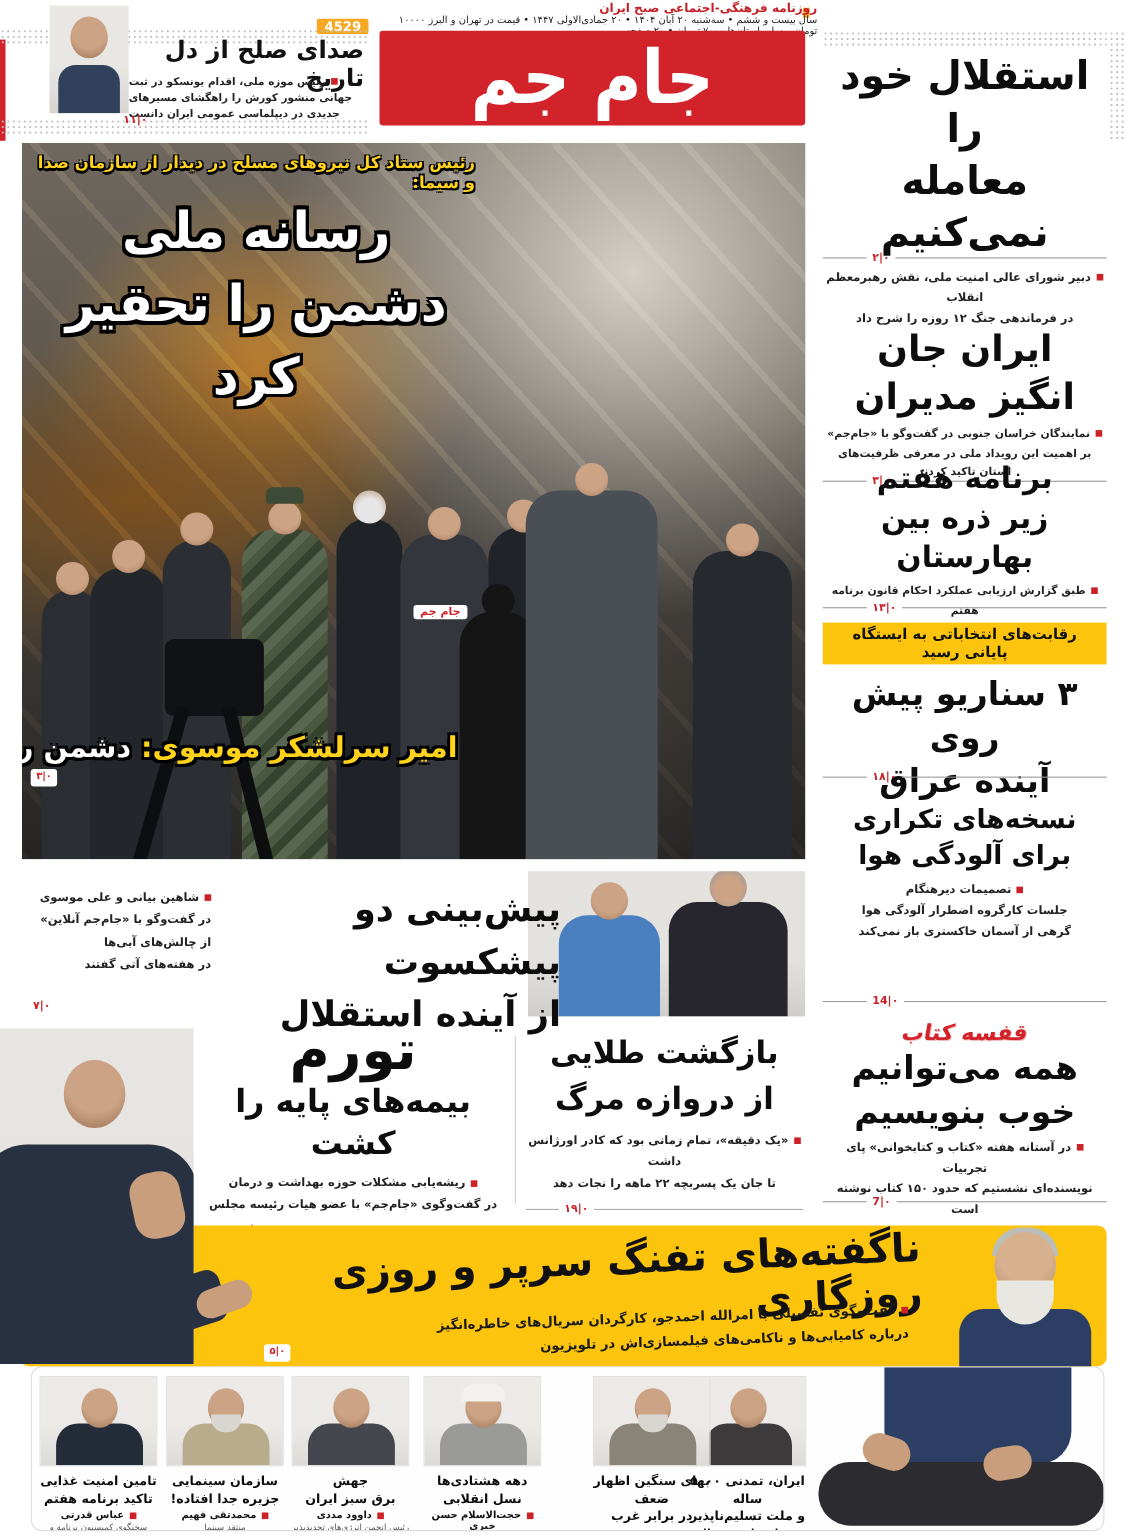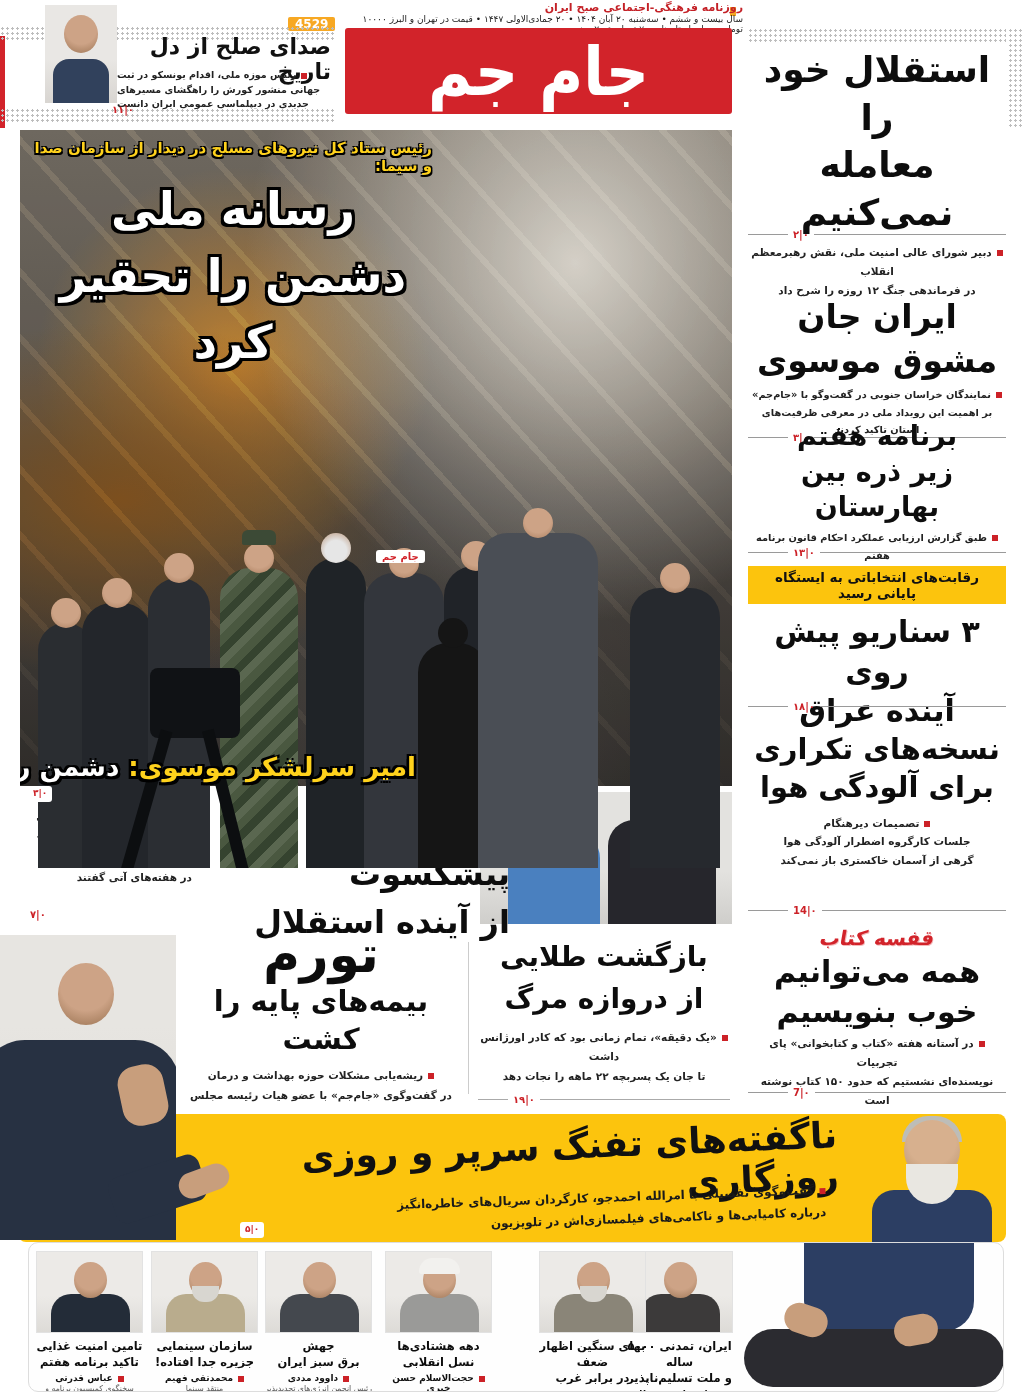--- a/index.html
+++ b/index.html
@@ -35,21 +35,21 @@
   .rc-sec{position:absolute;left:0;width:100%;text-align:center;}
   .rc-h{font-weight:bold;color:#0d0d0d;line-height:1.32;margin:0;}
   .rc-sub{font-size:10.5px;color:#222;line-height:1.8;margin-top:7px;font-weight:bold;}
   .secdiv{position:absolute;bottom:0;left:0;right:0;display:flex;align-items:center;direction:ltr;gap:5px;}
   .secdiv .l{height:1px;background:#9a9a9a;}
   .secdiv .s{width:40px;}
   .secdiv .g{flex:1;}
   .rc-kicker{display:inline-block;background:#fcc40d;color:#111;font-weight:bold;font-size:13.5px;padding:3px 10px;}
   .shelf-label{color:#d2232a;font-weight:bold;font-size:20px;transform:skewX(-10deg);display:inline-block;text-shadow:1px 1px 0 #f3b9ba;}
   
-  .lead{left:20px;top:130px;width:712px;height:738px;overflow:hidden;background:
+  .lead{left:20px;top:130px;width:712px;height:651px;overflow:hidden;background:
     radial-gradient(ellipse at 78% 18%, #d9d5cd 0%, rgba(217,213,205,0) 42%),
     radial-gradient(ellipse at 14% 50%, #8a5a22 0%, rgba(138,90,34,0) 34%),
     radial-gradient(ellipse at 30% 32%, #c79035 0%, rgba(199,144,53,0) 28%),
     radial-gradient(ellipse at 55% 70%, #4e4a46 0%, rgba(78,74,70,0) 50%),
     linear-gradient(180deg,#7d766c 0%,#6a635a 35%,#49443f 62%,#2b2927 100%);}
   .lead::after{content:"";position:absolute;inset:0;background:repeating-linear-gradient(48deg, rgba(150,140,120,.18) 0 6px, rgba(0,0,0,.12) 6px 44px);mix-blend-mode:overlay;pointer-events:none;}
   .fig{position:absolute;bottom:0;border-radius:30px 30px 0 0;z-index:1;}
   .fig::before{content:"";position:absolute;top:-25px;left:50%;transform:translateX(-50%);width:30px;height:30px;border-radius:50%;background:radial-gradient(circle at 50% 38%, #cda386 55%, #a87c5d 100%);}
   .fig.camo{background:repeating-linear-gradient(135deg,#4a5840 0 8px,#35432f 8px 16px,#5a6750 16px 24px)!important;}
   .fig.camo::after{content:"";position:absolute;top:-38px;left:50%;transform:translateX(-50%);width:34px;height:15px;border-radius:6px 6px 2px 2px;background:#3c4a36;}
@@ -171,21 +171,21 @@
       <div class="secdiv" data-name="section-divider">
         <i class="l s" data-name="divider-line"></i>
         <span class="pagenum" data-name="page-marker">۲|۰</span>
         <i class="l g" data-name="divider-line"></i>
       </div>
     </div>
 
     <div class="rc-sec" style="top:254px;height:148px;margin-top:41px;" data-name="article-iran-jan">
       <h2 class="rc-h" style="font-size:33px;" data-name="article-headline">
         <span data-name="headline-line">ایران جان</span><br>
-        <span data-name="headline-line">مشوق موسوی</span>
+        <span data-name="headline-line">انگیز مدیران</span>
       </h2>
       <div class="rc-sub ml bul" style="font-size:9.8px;margin-top:4px;" data-name="article-subtext">نمایندگان خراسان جنوبی در گفت‌وگو با «جام‌جم»
 بر اهمیت این رویداد ملی در معرفی ظرفیت‌های استان تاکید کردند</div>
       <div class="secdiv" data-name="section-divider">
         <i class="l s" data-name="divider-line"></i>
         <span class="pagenum" data-name="page-marker">۳|۰</span>
         <i class="l g" data-name="divider-line"></i>
       </div>
     </div>
 
@@ -210,21 +210,21 @@
         <span data-name="headline-line">آینده عراق</span>
       </h2>
       <div class="secdiv" data-name="section-divider">
         <i class="l s" data-name="divider-line"></i>
         <span class="pagenum" data-name="page-marker">۱۸|۰</span>
         <i class="l g" data-name="divider-line"></i>
       </div>
     </div>
 
     <div class="rc-sec" style="top:730px;height:186px;" data-name="article-air-pollution">
-      <h2 class="rc-h" style="font-size:29px;" data-name="article-headline">
+      <h2 class="rc-h" style="font-size:24px;" data-name="article-headline">
         <span data-name="headline-line">نسخه‌های تکراری</span><br>
         <span data-name="headline-line">برای آلودگی هوا</span>
       </h2>
       <div class="rc-sub ml bul" data-name="article-subtext">تصمیمات دیرهنگام
 جلسات کارگروه اضطرار آلودگی هوا
 گرهی از آسمان خاکستری باز نمی‌کند</div>
       <div class="secdiv" data-name="section-divider">
         <i class="l s" data-name="divider-line"></i>
         <span class="pagenum" data-name="page-marker">14|۰</span>
         <i class="l g" data-name="divider-line"></i>

